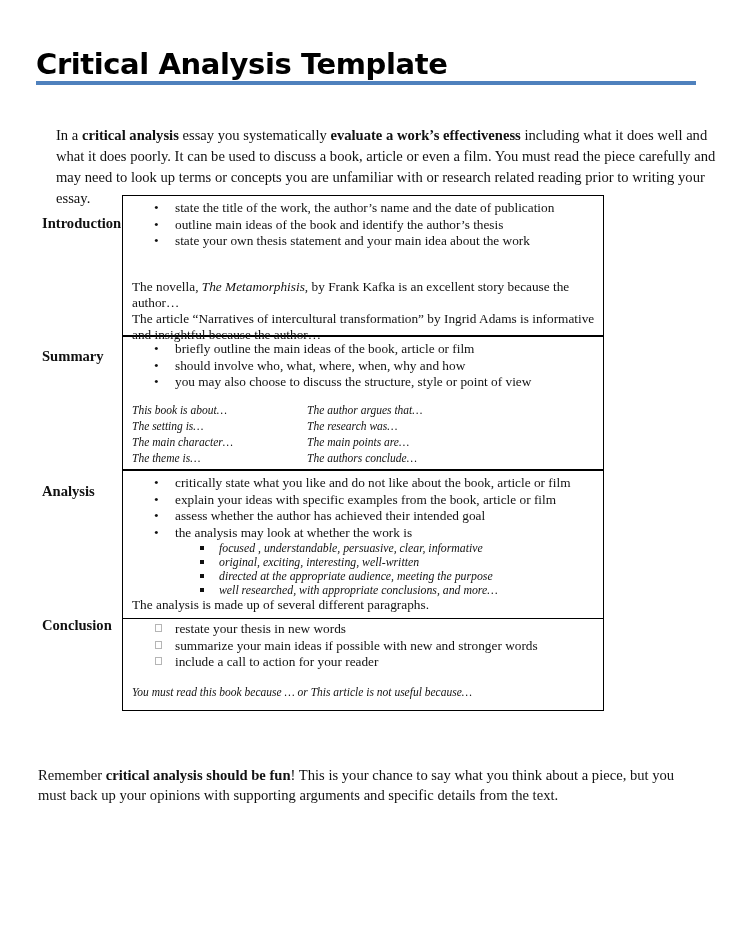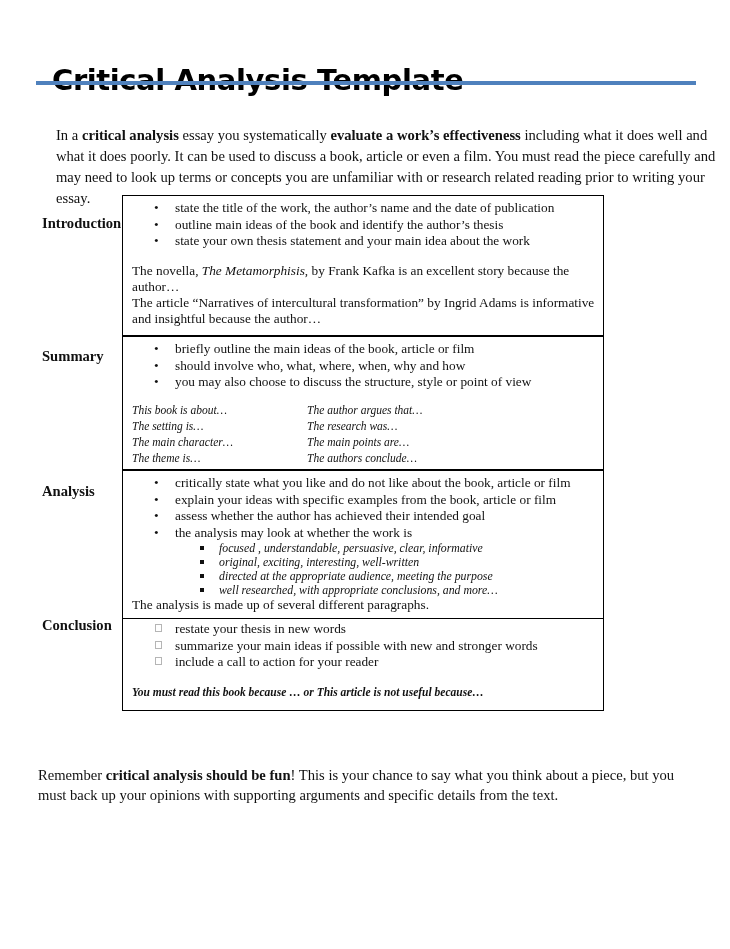--- a/index.html
+++ b/index.html
@@ -17,21 +17,21 @@
     }
     .title {
       position: absolute;
       left: 36px;
       top: 46px;
       font-family: "DejaVu Sans", "Liberation Sans", sans-serif;
       font-size: 29px;
       font-weight: bold;
       letter-spacing: -0.4px;
       color: #000;
-      margin: 16px;
+      margin: 0;
       line-height: 36px;
     }
     .title-rule {
       position: absolute;
       left: 36px;
       top: 81px;
       width: 660px;
       height: 4px;
       background: #4f81bd;
     }
@@ -122,21 +122,21 @@
       position: absolute;
       left: 23px;
       top: 3px;
       width: 7px;
       height: 8px;
       border: 1px solid #b5b5b5;
       box-sizing: border-box;
     }
     .para { margin: 0; }
     .example {
-      margin-top: 13px;
+      margin-top: 29px;
       font-size: 13.3px;
       line-height: 16px;
     }
     .grid {
       display: grid;
       grid-template-columns: 175px 200px;
       font-style: italic;
       font-size: 11.5px;
       line-height: 16.2px;
       margin-top: 11px;
@@ -219,16 +219,16 @@
   </ul>
   <p class="para" style="margin-top:0;">The analysis is made up of several different paragraphs.</p>
 </div>
 
 <div class="cell" style="top:621px;">
   <ul class="checks">
     <li><span class="box-icon"></span><span>restate your thesis in new words</span></li>
     <li><span class="box-icon"></span><span>summarize your main ideas if possible with new and stronger words</span></li>
     <li><span class="box-icon"></span><span>include a call to action for your reader</span></li>
   </ul>
-  <p class="para italic-line" style="margin-top:13px;font-weight:bold;">You must read this book because … or This article is not useful because…</p>
+  <p class="para italic-line" style="margin-top:13px;">You must read this book because … or This article is not useful because…</p>
 </div>
 
 <p class="closing"><span>Remember </span><b>critical analysis should be fun</b><span>! This is your chance to say what you think about a piece, but you must back up your opinions with supporting arguments and specific details from the text.</span></p>
 
 </body></html>

